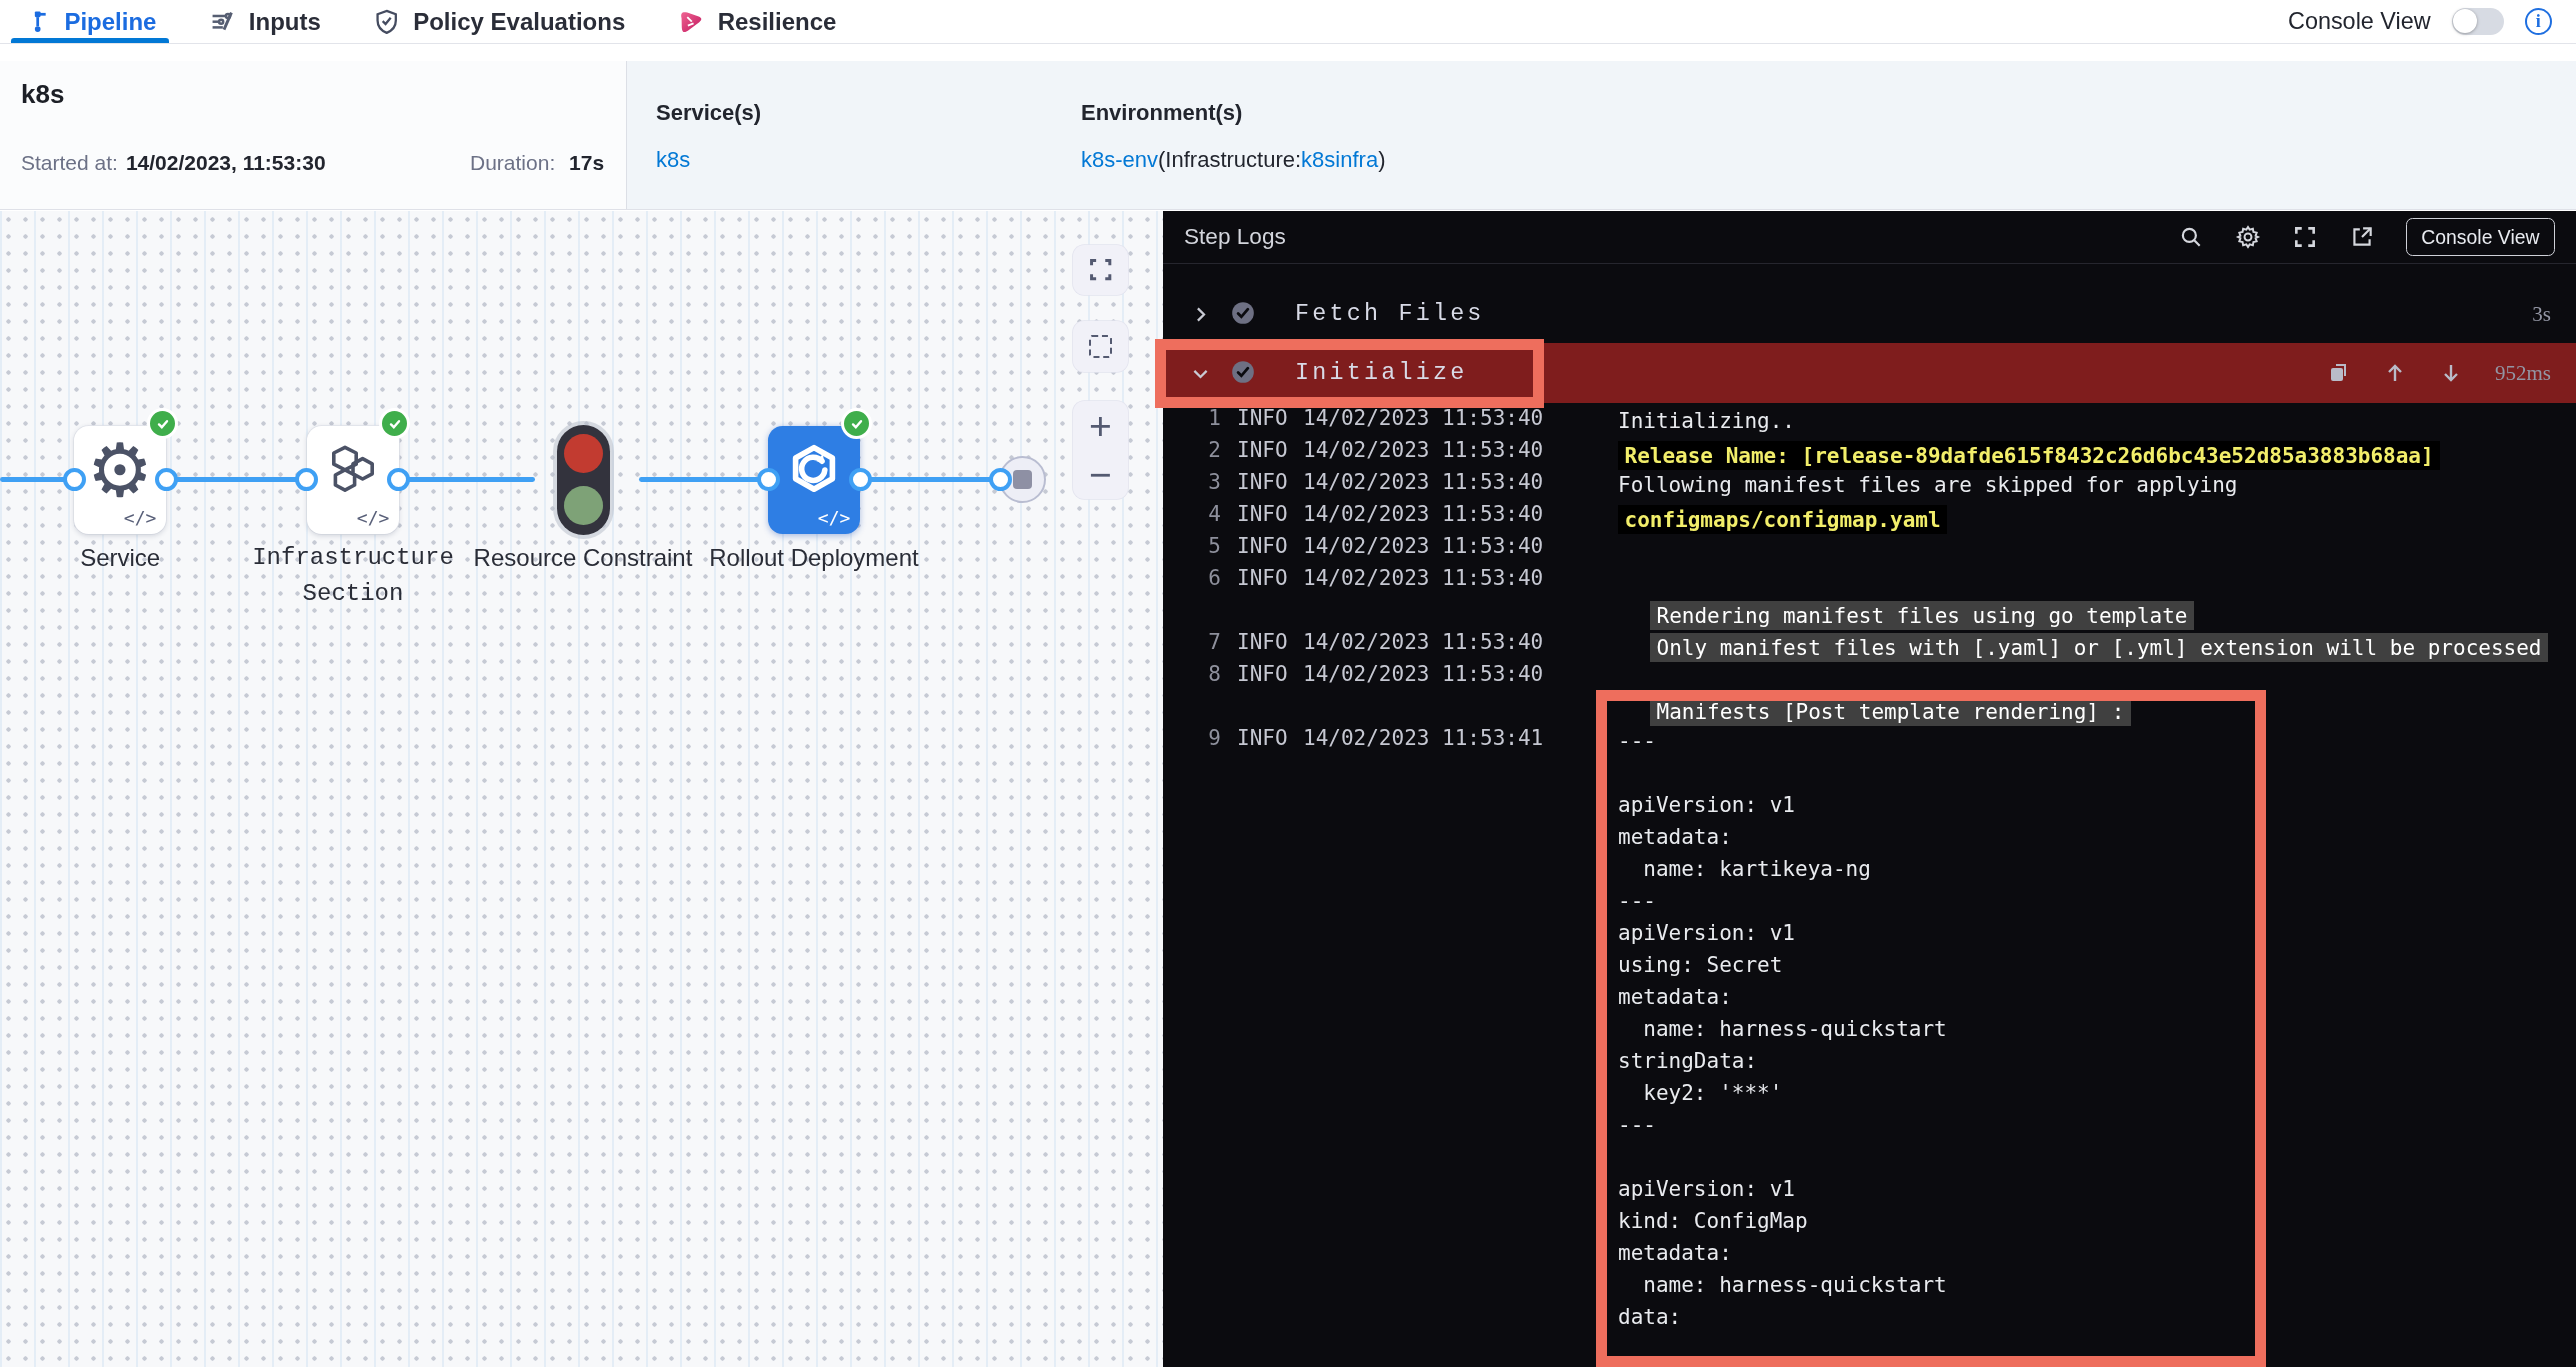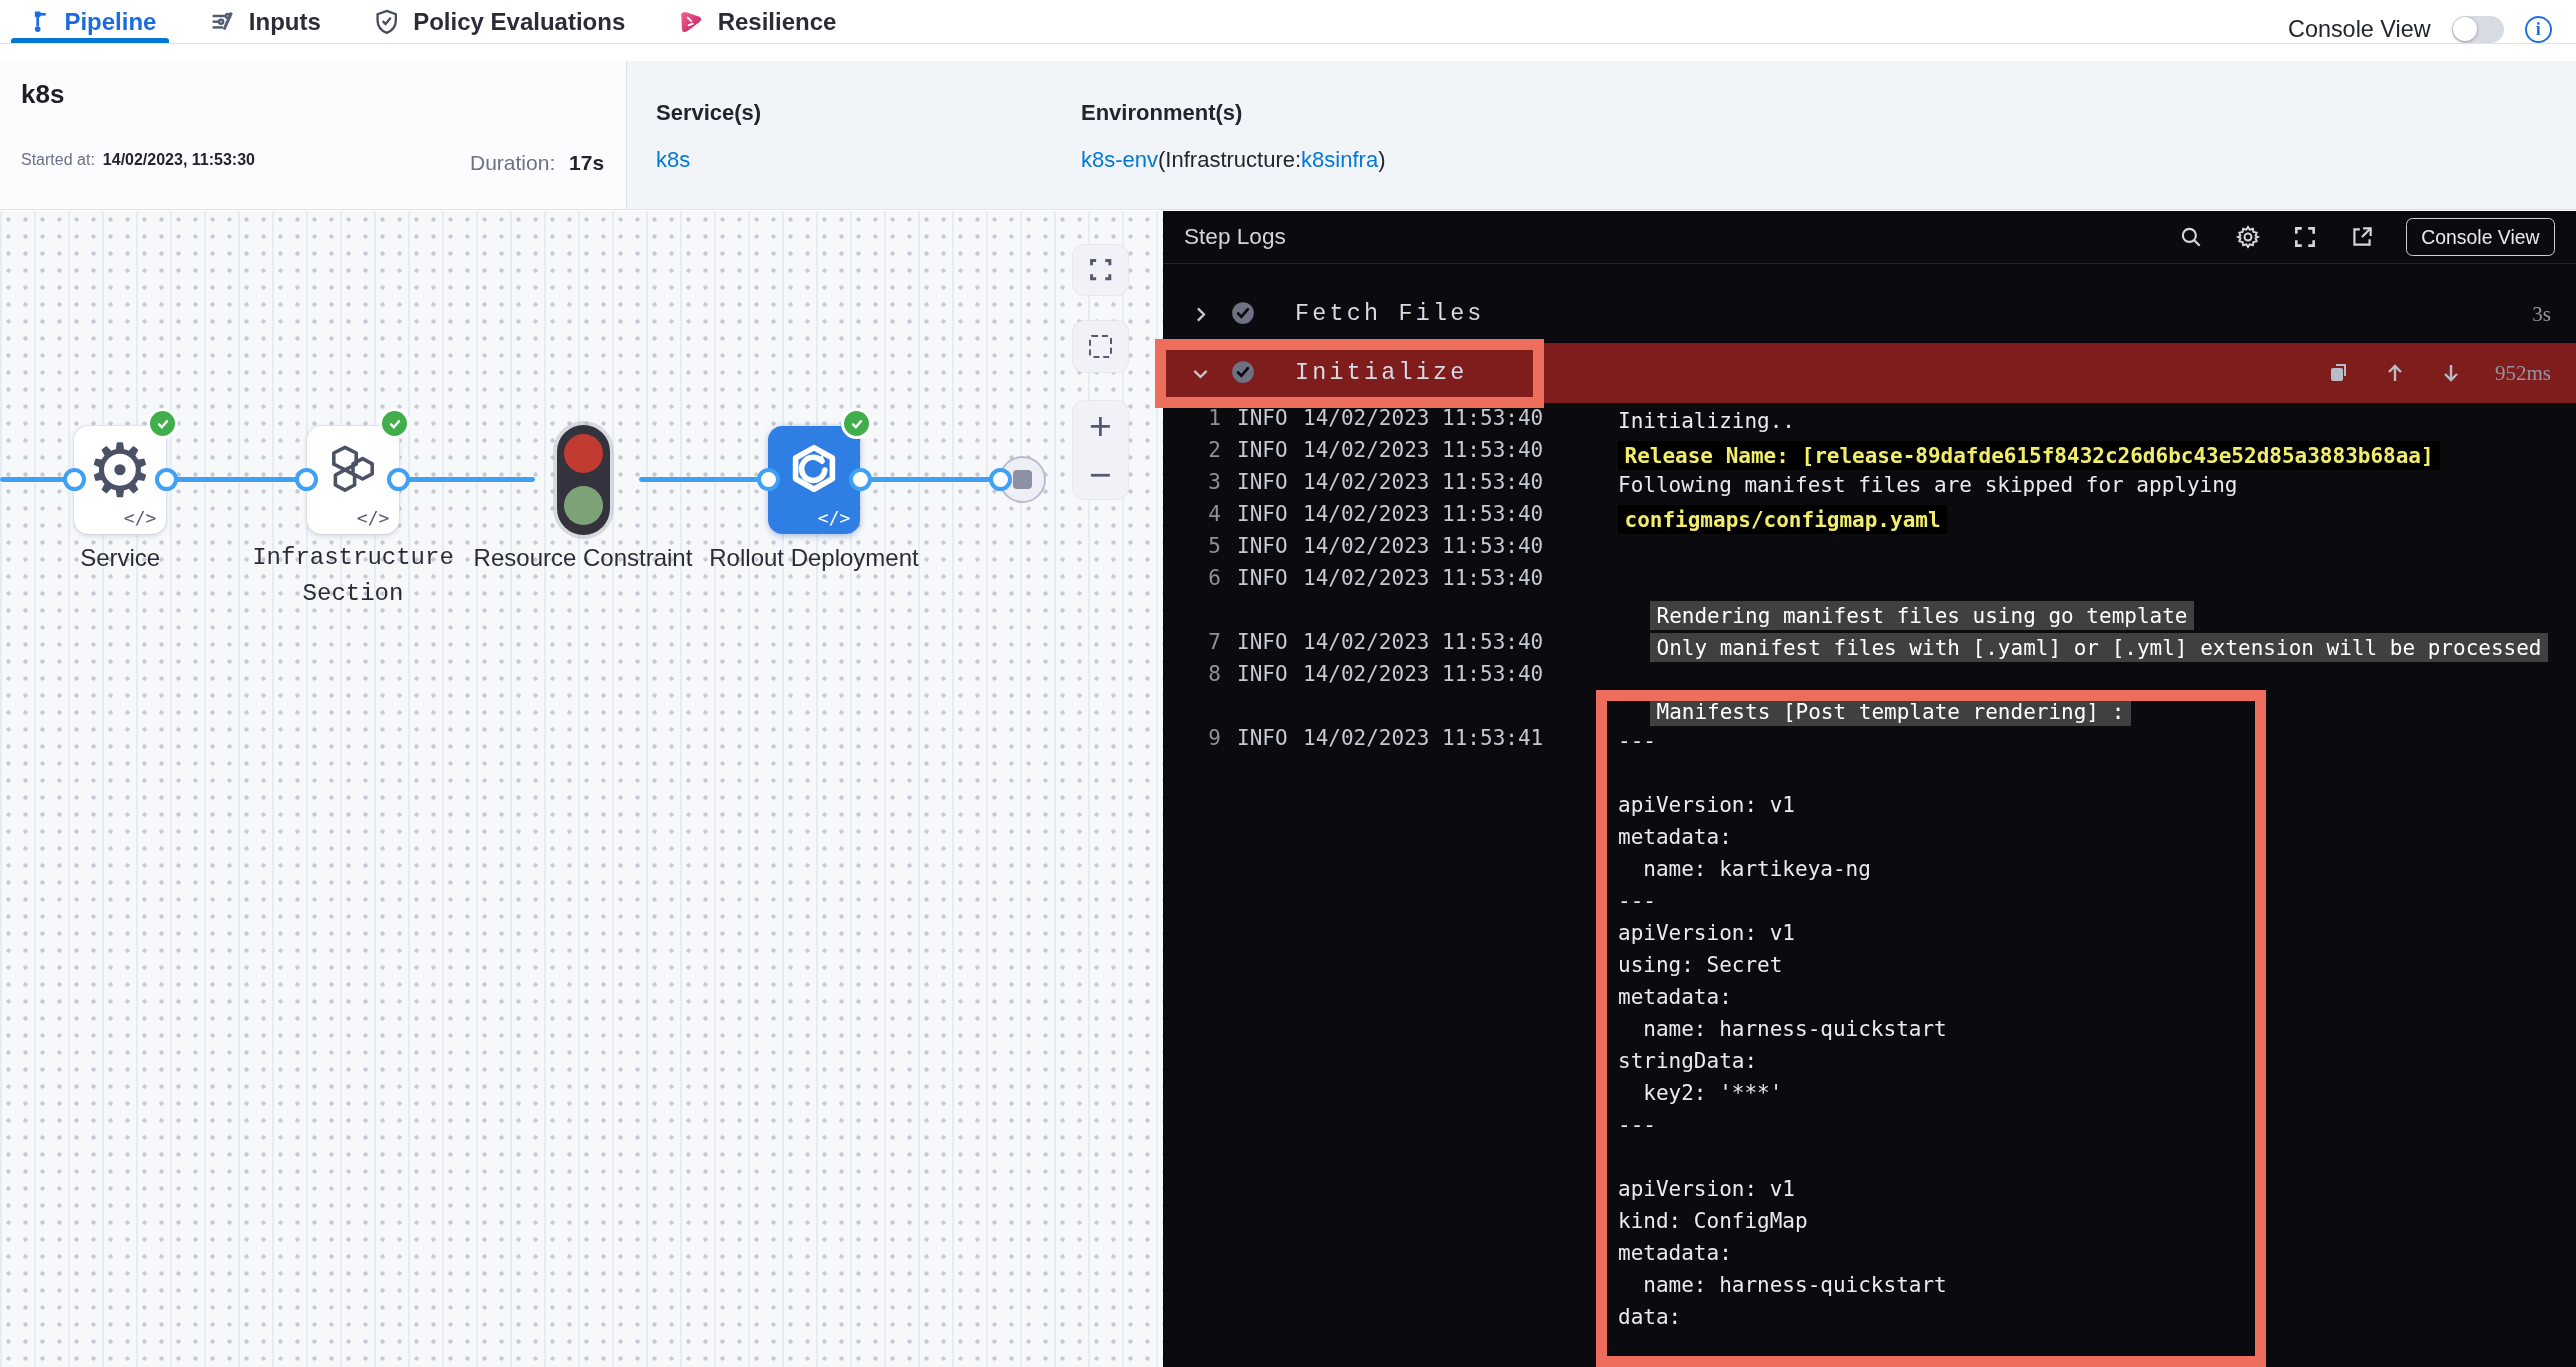--- a/index.html
+++ b/index.html
@@ -2,21 +2,21 @@
 <html style="font-size:13px"><head>
 <meta charset="utf-8">
 <style>
   * { margin:0; padding:0; box-sizing:border-box; }
   html,body { width:2576px; height:1367px; overflow:hidden; background:#fff;
     font-family:"Liberation Sans", sans-serif; }
   .stage { position:relative; width:2576px; height:1367px; }
 
   
   .topnav { position:absolute; left:0; top:0; width:2576px; height:44px; background:#fff;
-    border-bottom:1.6px solid #e2e4ea; display:flex; align-items:flex-end; }
+    border-bottom:1.6px solid #e2e4ea; display:flex; align-items:center; }
   .tabs { display:flex; align-items:center; height:100%; padding-left:24px; gap:52px; }
   .tab { display:flex; align-items:center; gap:13px; font-size:24px; font-weight:bold;
     color:#2a2d38; height:100%; position:relative; cursor:pointer; }
   .tab.active { color:#1b6ce0; }
   .tab.active::after { content:""; position:absolute; left:-13px; right:-13px; bottom:0;
     height:4.8px; background:#0278d5; border-radius:3.2px 3.2px 0 0; }
   .tab svg { width:27.4px; height:27.4px; }
   .nav-right { margin-left:auto; display:flex; align-items:center; gap:21px; padding-right:24px; }
   .nav-right .cv-label { font-size:23.4px; color:#22252e; }
   .toggle { width:52px; height:27.4px; border-radius:13.7px; background:#d7dbe3; position:relative; cursor:pointer; }
@@ -24,21 +24,21 @@
     background:#fff; box-shadow:0 0.8px 3.2px rgba(0,0,0,.35); }
   .info-icon { width:27.4px; height:27.4px; border-radius:50%; border:2.4px solid #1f6fe0; color:#1f6fe0;
     font-size:18px; font-weight:bold; display:flex; align-items:center; justify-content:center;
     font-family:"Liberation Serif", serif; cursor:pointer; }
 
   
   .headband { position:absolute; left:0; top:61px; width:2576px; height:149px; background:#fbfcfd;
     border-bottom:1.6px solid #dfe1e8; }
   .hb-left { position:absolute; left:0; top:0; width:626px; height:100%; padding:18px 0 0 21px; }
   .hb-title { font-size:26px; font-weight:bold; color:#1c1f26; }
-  .hb-row { position:absolute; left:21px; top:90px; font-size:16px; color:#6c7186; display:flex; }
+  .hb-row { position:absolute; left:21px; top:90px; font-size:21px; color:#6c7186; display:flex; }
   .hb-row b { color:#22252e; font-weight:bold; margin-left:8px; }
   .hb-duration { position:absolute; left:470px; top:90px; font-size:21px; color:#6c7186; }
   .hb-duration b { color:#22252e; font-weight:bold; margin-left:8px; }
   .hb-right { position:absolute; left:626px; top:0; right:0; height:100%; background:#f1f5f9;
     border-left:1.6px solid #dcdfe6; }
   .hb-col { position:absolute; top:39px; }
   .hb-col .lab { font-size:22px; font-weight:bold; color:#22252e; }
   .hb-col .val { margin-top:21px; font-size:22px; color:#22252e; }
   .hb-col .val a, .lnk { color:#0278d5; text-decoration:none; cursor:pointer; }
 

